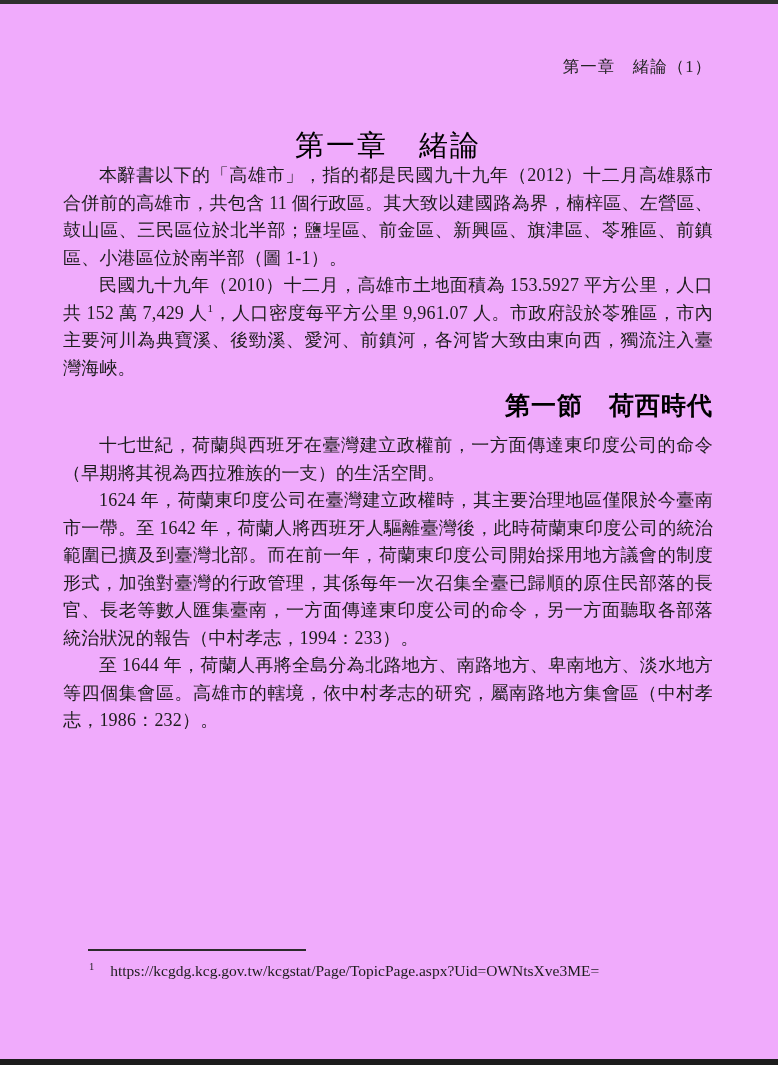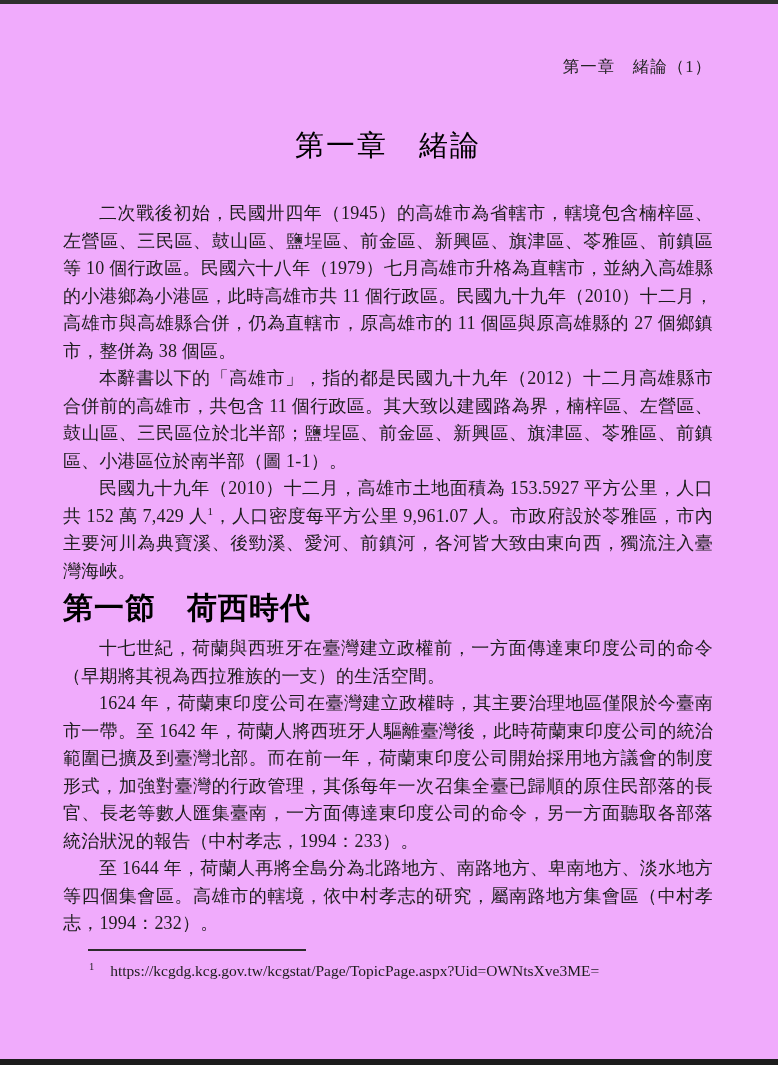--- a/index.html
+++ b/index.html
@@ -59,24 +59,24 @@
     line-height: 27.5px;
     text-align: justify;
     text-indent: 36px;
     letter-spacing: 0.2px;
   }
   .body-text .first-para {
     margin-top: 38px;
   }
   .section-heading {
     margin: 9px 0 13px 0;
-    text-align: left;
+    text-align: right;
     font-family: "Liberation Sans", "DejaVu Sans", sans-serif;
     font-weight: 900;
-    font-size: 30px;
+    font-size: 25px;
     line-height: 28px;
     color: #000000;
     letter-spacing: 1px;
   }
   sup.fn-ref {
     font-size: 11px;
     line-height: 0;
     vertical-align: super;
   }
   .footnote-rule {
@@ -107,33 +107,32 @@
 
 <div class="page">
   <div class="frame-top"></div>
 
   <div class="running-header">第一章　緒論（1）</div>
 
   <div class="content">
     <h1 class="chapter-title">第一章　緒論</h1>
 
     <div class="body-text">
-      <p class="first-para">二次戰後初始，民國卅四年（1945）的高雄市為省轄市，轄境包含楠梓區、左營區、三民區、鼓山區、鹽埕區、前金區、新興區、旗津區、苓雅區、前鎮區等 10 個行政區。民國六十八年（1979）七月高雄市升格為直轄市，並納入高雄縣的小港鄉為小港區，此時高雄市共 11 個行政區。民國九十九年（2010）十二月，高雄市與高雄縣合併，仍為直轄市，原高雄市的 11 個區與原高雄縣的 27 個鄉鎮市，整併為 38 個區。</p>
 
       <p>本辭書以下的「高雄市」，指的都是民國九十九年（2012）十二月高雄縣市合併前的高雄市，共包含 11 個行政區。其大致以建國路為界，楠梓區、左營區、鼓山區、三民區位於北半部；鹽埕區、前金區、新興區、旗津區、苓雅區、前鎮區、小港區位於南半部（圖 1-1）。</p>
 
       <p><span>民國九十九年（2010）十二月，高雄市土地面積為 153.5927 平方公里，人口共 152 萬 7,429 人</span><sup class="fn-ref">1</sup><span>，人口密度每平方公里 9,961.07 人。市政府設於苓雅區，市內主要河川為典寶溪、後勁溪、愛河、前鎮河，各河皆大致由東向西，獨流注入臺灣海峽。</span></p>
 
       <h2 class="section-heading">第一節　荷西時代</h2>
 
       <p>十七世紀，荷蘭與西班牙在臺灣建立政權前，一方面傳達東印度公司的命令（早期將其視為西拉雅族的一支）的生活空間。</p>
 
       <p>1624 年，荷蘭東印度公司在臺灣建立政權時，其主要治理地區僅限於今臺南市一帶。至 1642 年，荷蘭人將西班牙人驅離臺灣後，此時荷蘭東印度公司的統治範圍已擴及到臺灣北部。而在前一年，荷蘭東印度公司開始採用地方議會的制度形式，加強對臺灣的行政管理，其係每年一次召集全臺已歸順的原住民部落的長官、長老等數人匯集臺南，一方面傳達東印度公司的命令，另一方面聽取各部落統治狀況的報告（中村孝志，1994：233）。</p>
 
-      <p>至 1644 年，荷蘭人再將全島分為北路地方、南路地方、卑南地方、淡水地方等四個集會區。高雄市的轄境，依中村孝志的研究，屬南路地方集會區（中村孝志，1994：232）。</p>
+      <p>至 1644 年，荷蘭人再將全島分為北路地方、南路地方、卑南地方、淡水地方等四個集會區。高雄市的轄境，依中村孝志的研究，屬南路地方集會區（中村孝志，1986：232）。</p>
     </div>
   </div>
 
   <div class="footnote-rule"></div>
 
   <div class="footnote">
     <span class="fn-marker">1</span><span>https://kcgdg.kcg.gov.tw/kcgstat/Page/TopicPage.aspx?Uid=OWNtsXve3ME=</span>
   </div>
 
   <div class="frame-bottom"></div>

